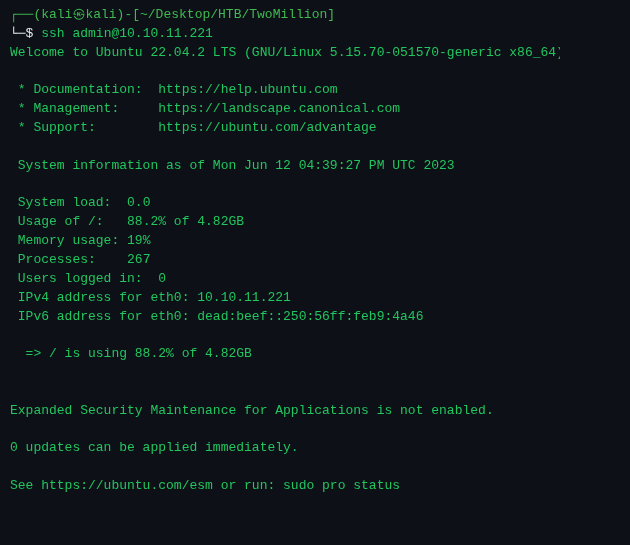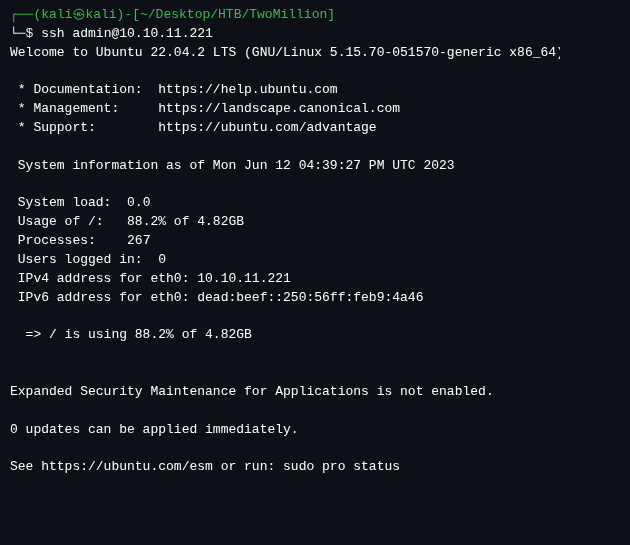--- a/index.html
+++ b/index.html
@@ -23,21 +23,21 @@
       height: 545px;
       background-color: #0d1117;
       padding: 6px 10px 6px 10px;
       overflow: hidden;
     }
 
     .line {
       white-space: pre;
       color: #c9d1d9;
     }
-    .white { color: #ffffff; }
+    .white { color: #22c55e; }
     .prompt-user { color: #3fb950; }
     .prompt-dollar { color: #e6edf3; }
   </style>
 </head>
 <body>
 
 <div class="terminal">
 
   <div class="line"><span class="prompt-user">┌──(kali㉿kali)-[~/Desktop/HTB/TwoMillion]</span></div>
 
@@ -53,20 +53,21 @@
   <div class="line"><span class="white"> * Support:        https://ubuntu.com/advantage</span></div>
 
   <div class="line"> </div>
 
   <div class="line"><span class="white"> System information as of Mon Jun 12 04:39:27 PM UTC 2023</span></div>
 
   <div class="line"> </div>
 
   <div class="line"><span class="white"> System load:  </span><span class="white">0.0</span></div>
   <div class="line"><span class="white"> Usage of /:   </span><span class="white">88.2% of 4.82GB</span></div>
+  <div class="line"><span class="white"> Memory usage: </span><span class="white">19%</span></div>
   <div class="line"><span class="white"> Processes:    </span><span class="white">267</span></div>
   <div class="line"><span class="white"> Users logged in:  </span><span class="white">0</span></div>
   <div class="line"><span class="white"> IPv4 address for eth0: </span><span class="white">10.10.11.221</span></div>
   <div class="line"><span class="white"> IPv6 address for eth0: </span><span class="white">dead:beef::250:56ff:feb9:4a46</span></div>
 
   <div class="line"> </div>
 
   <div class="line"><span class="white">  =&gt; / is using 88.2% of 4.82GB</span></div>
 
   <div class="line"> </div>

